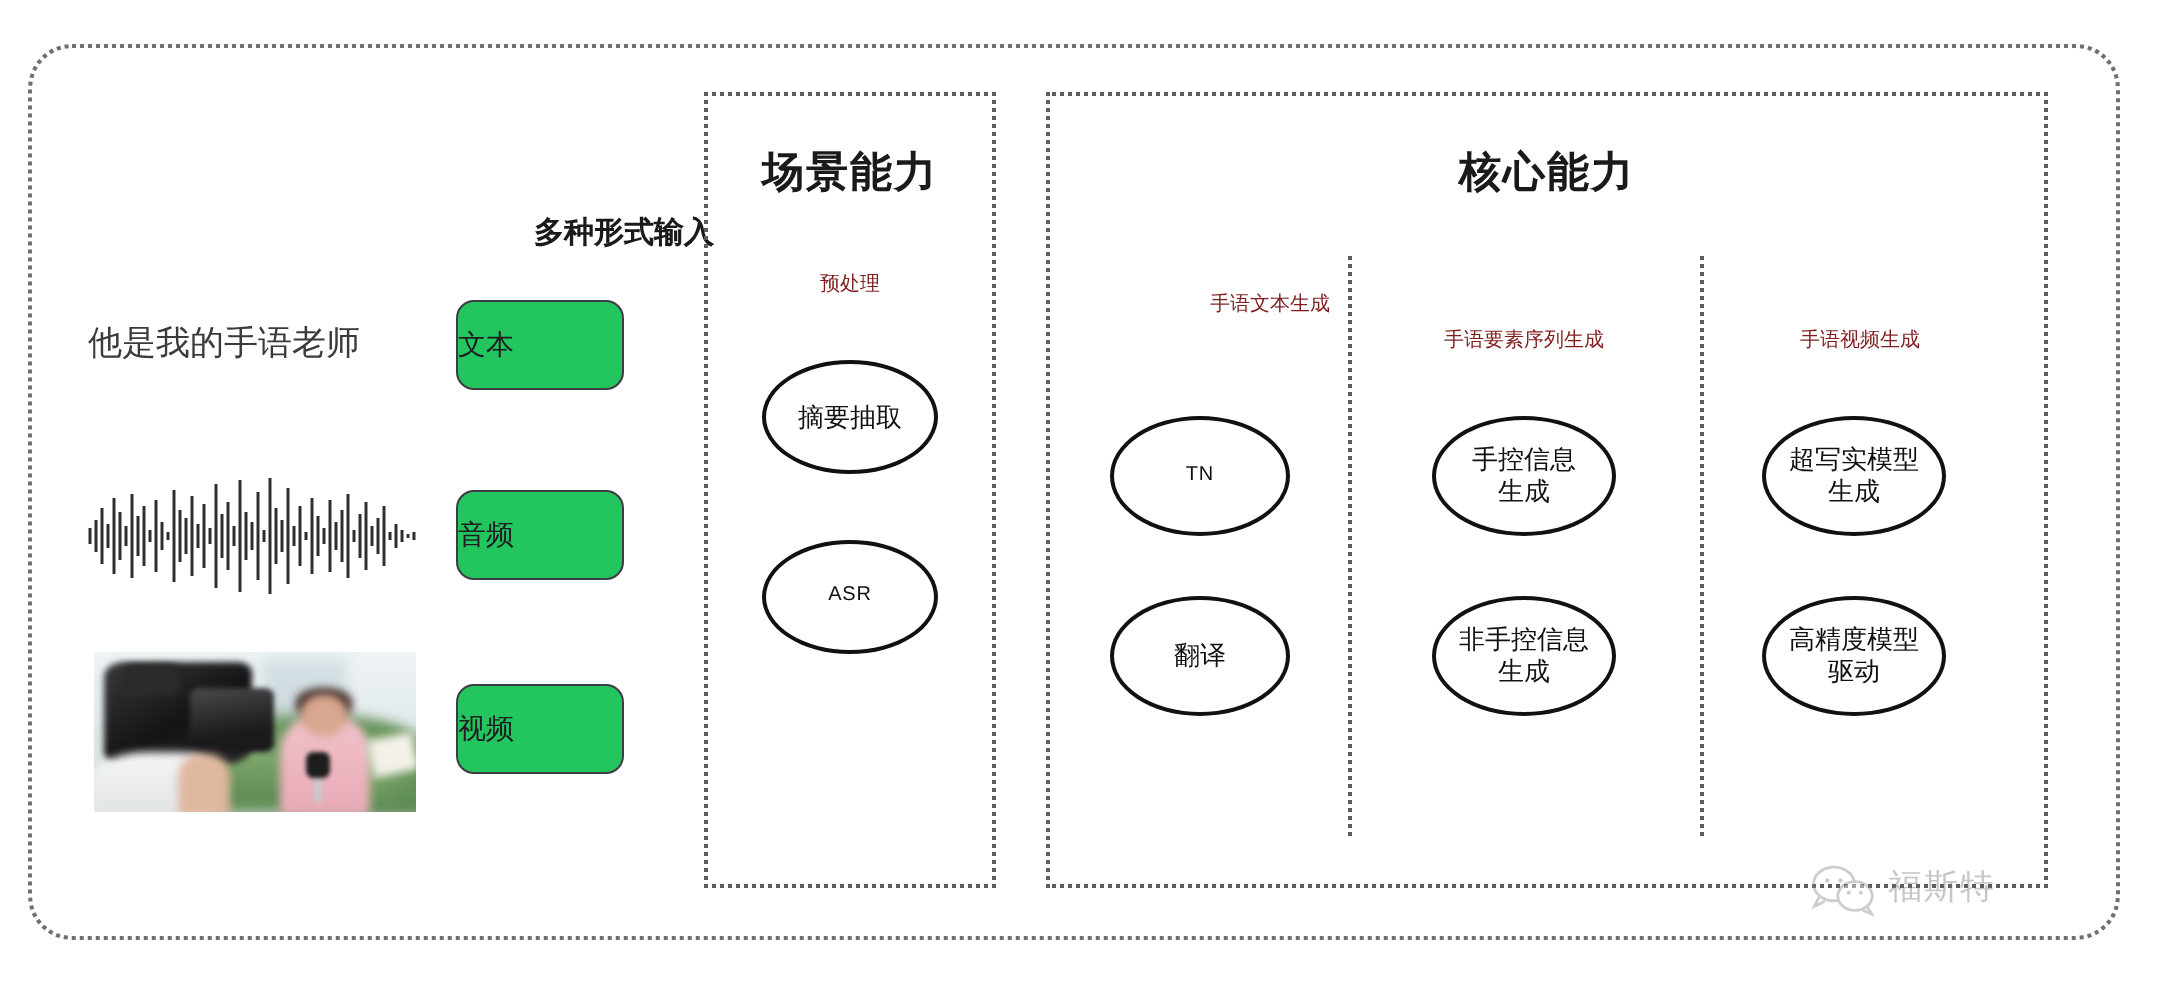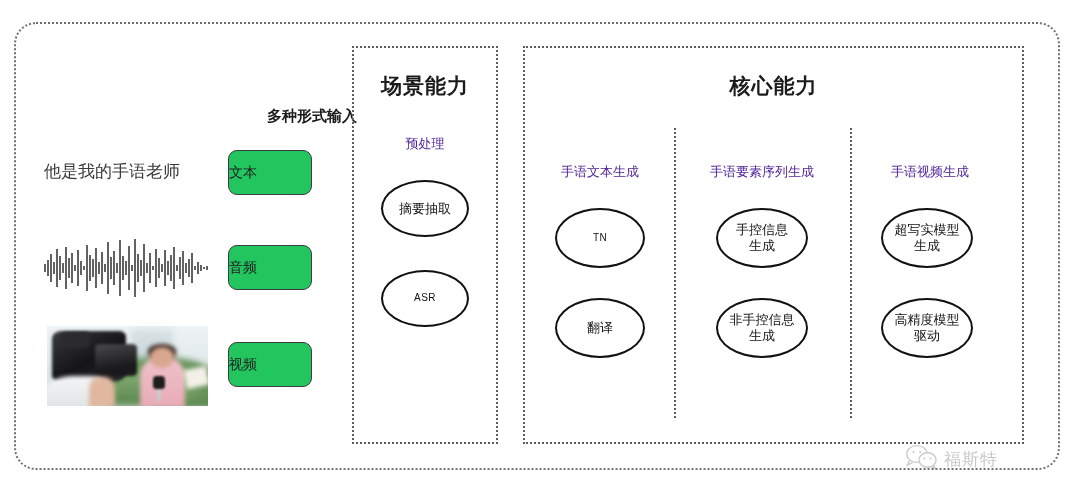--- a/index.html
+++ b/index.html
@@ -51,22 +51,22 @@
     letter-spacing: 1px;
     color: #1a1a1a;
   }
   .panel-scene .panel-title { top: 24px; }
   .panel-core  .panel-title { top: 24px; }
 
   
   .sub-header {
     position: absolute;
     text-align: center;
-    font-size: 13px;
-    color: #4c1d95;
+    font-size: 10px;
+    color: #7f1d1d;
     white-space: nowrap;
   }
 
   
   .ellipse {
     position: absolute;
     border: 2.5px solid #111;
     border-radius: 50%;
     box-sizing: border-box;
     display: flex;
@@ -217,24 +217,23 @@
     width: 0;
     border-left: 2px dotted #5c5c5c;
   }
 
   
   .watermark {
     position: absolute;
     left: 905px;
     top: 432px;
     display: flex;
-    align-items: center;
+    align-items: flex-start;
     gap: 5px;
     opacity: .42;
-    margin-top: 12px;
   }
   .watermark .wm-text {
     font-size: 17px;
     color: #7a7a7a;
     letter-spacing: 1px;
   }
 </style>
 </head>
 <body>
 
@@ -350,21 +349,21 @@
     <div class="ellipse latin" style="left:27px; top:222px; width:88px; height:57px;">ASR</div>
 
   </div>
 
   <div class="panel panel-core">
     <div class="panel-title">核心能力</div>
 
     <div class="v-divider" style="left:149px; top:80px; height:290px;"></div>
     <div class="v-divider" style="left:325px; top:80px; height:290px;"></div>
 
-    <div class="sub-header" style="left:10px; top:115px; width:130px;">手语文本生成</div>
+    <div class="sub-header" style="left:10px; top:97px; width:130px;text-align:right;">手语文本生成</div>
     <div class="ellipse latin" style="left:30px; top:160px; width:90px; height:60px;">TN</div>
     <div class="ellipse" style="left:30px; top:250px; width:90px; height:60px;">翻译</div>
 
     <div class="sub-header" style="left:157px; top:115px; width:160px;">手语要素序列生成</div>
     <div class="ellipse" style="left:191px; top:160px; width:92px; height:60px;">手控信息
 生成</div>
     <div class="ellipse" style="left:191px; top:250px; width:92px; height:60px;">非手控信息
 生成</div>
 
     <div class="sub-header" style="left:335px; top:115px; width:140px;">手语视频生成</div>

